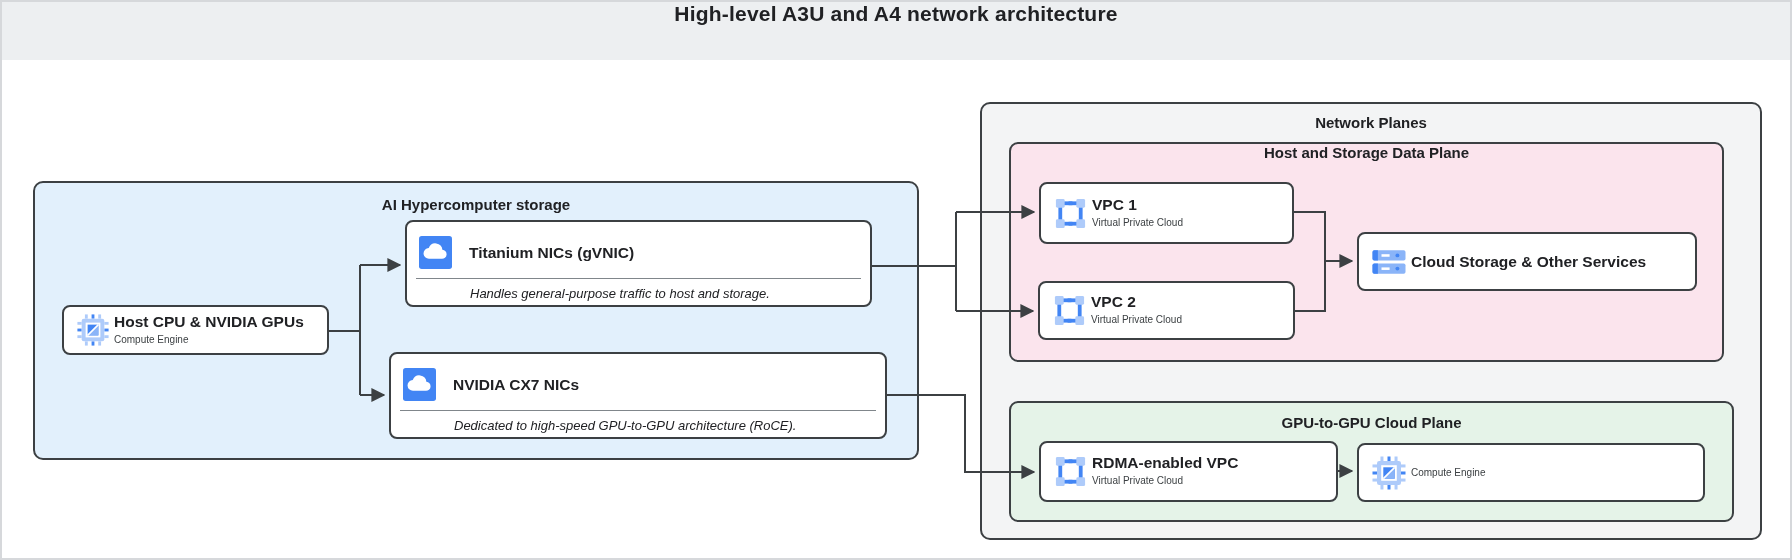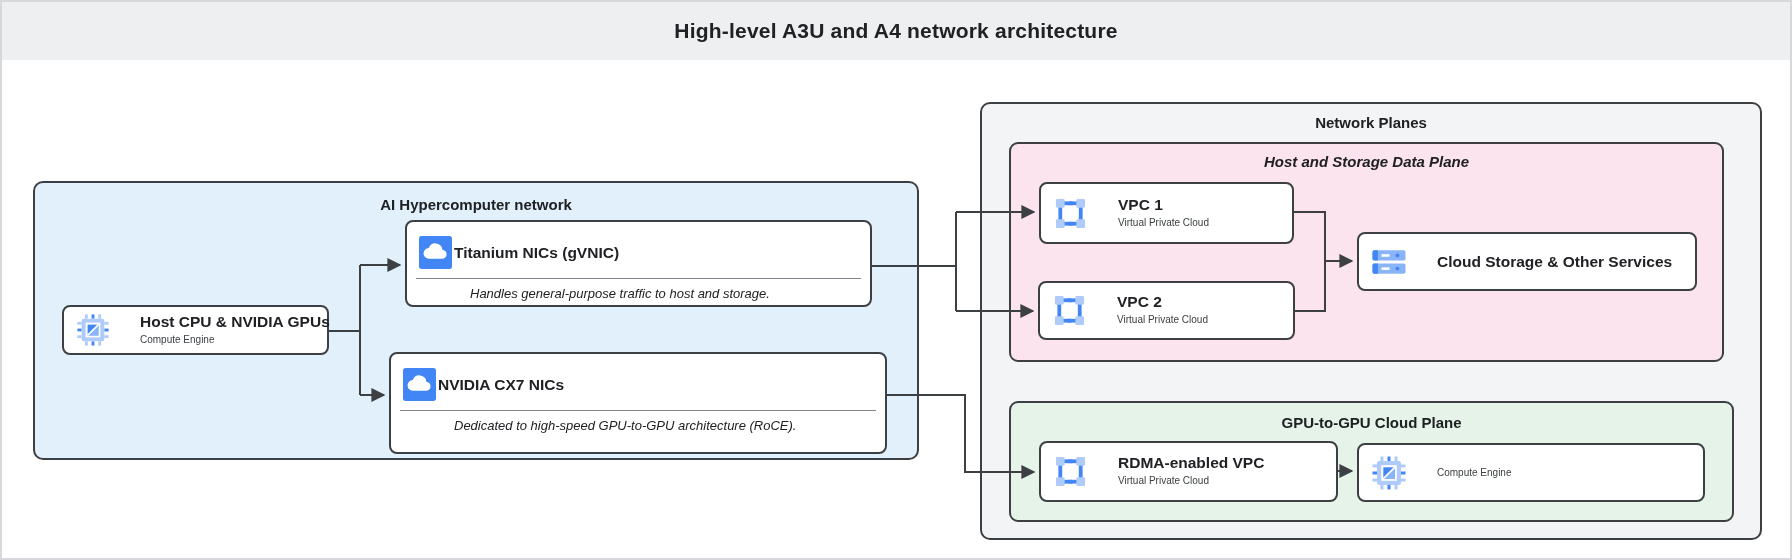--- a/index.html
+++ b/index.html
@@ -6,63 +6,63 @@
   .page{
     position:relative;width:1792px;height:560px;overflow:hidden;
     box-sizing:border-box;border:2px solid var(--frame-border,#d6d8db);
     background:var(--canvas-bg,#fff);
     font-family:"Liberation Sans", sans-serif;
     -webkit-font-smoothing:antialiased;
   }
   .titlebar{
     position:absolute;left:0;top:0;width:100%;height:58px;
     background:var(--titlebar-bg,#edeff1);
-    display:flex;align-items:center;justify-content:center;
+    display:flex;align-items:flex-start;justify-content:center;
   }
   .titlebar .title{font-size:21px;font-weight:bold;color:var(--title-text,#202124);letter-spacing:.2px;}
   .group{
     position:absolute;box-sizing:border-box;
     border:2px solid var(--line,#3c4043);border-radius:10px;
   }
   .group .glabel{
     text-align:center;font-size:15px;font-weight:bold;color:var(--title-text,#202124);
   }
   .g-blue {left:31px;  top:179px; width:886px; height:279px; background:var(--group-blue-bg,#e2f0fc);}
   .g-gray {left:978px; top:100px; width:782px; height:438px; background:var(--group-gray-bg,#f3f4f5);}
   .g-pink {left:1007px;top:140px; width:715px; height:220px; background:var(--group-pink-bg,#fbe4ed);border-radius:9px;}
   .g-green{left:1007px;top:399px; width:725px; height:121px; background:var(--group-green-bg,#e5f3e8);border-radius:9px;}
   .g-blue .glabel{padding-top:13px;}
   .g-gray .glabel{padding-top:10px;}
-  .g-pink .glabel{padding-top:9px;font-style:italic;}
+  .g-pink .glabel{padding-top:0;}
   .g-green .glabel{padding-top:11px;}
   .wires{position:absolute;left:0;top:0;}
   .node{
     position:absolute;box-sizing:border-box;background:var(--node-bg,#fff);
     border:2px solid var(--line,#3c4043);border-radius:8px;
   }
-  .node.simple{display:flex;align-items:center;padding-left:12px;gap:30px;}
+  .node.simple{display:flex;align-items:center;padding-left:12px;gap:4px;}
   .node .t{font-size:15.5px;font-weight:bold;color:var(--title-text,#202124);line-height:19px;white-space:nowrap;}
   .node .s{font-size:10px;color:var(--subtitle-text,#3c4043);line-height:18px;white-space:nowrap;}
   .icon{display:inline-flex;flex:0 0 auto;}
   .icon svg{display:block;}
-  .nic-top{position:absolute;left:12px;top:14px;display:flex;align-items:center;gap:2px;}
+  .nic-top{position:absolute;left:12px;top:14px;display:flex;align-items:center;gap:17px;}
   .sep{position:absolute;left:9px;right:9px;top:56px;border-top:1.5px solid var(--separator,#80868b);}
   .desc{position:absolute;left:63px;top:64px;font-size:13px;color:var(--title-text,#202124);white-space:nowrap;font-style:italic;}
 </style>
 </head>
 <body>
 
 <div class="page" style="--frame-border: #d6d8db; --titlebar-bg: #edeff1; --canvas-bg: #ffffff; --line: #3c4043; --group-blue-bg: #e2f0fc; --group-gray-bg: #f3f4f5; --group-pink-bg: #fbe4ed; --group-green-bg: #e5f3e8; --node-bg: #ffffff; --title-text: #202124; --subtitle-text: #3c4043; --icon-blue: #4285f4; --icon-light-blue: #aecbfa; --separator: #80868b;">
 
   <div class="titlebar">
     <div class="title">High-level A3U and A4 network architecture</div>
   </div>
 
   <div class="group g-blue">
-    <div class="glabel">AI Hypercomputer network</div>
+    <div class="glabel">AI Hypercomputer storage</div>
   </div>
   <div class="group g-gray">
     <div class="glabel">Network Planes</div>
   </div>
   <div class="group g-pink">
     <div class="glabel">Host and Storage Data Plane</div>
   </div>
   <div class="group g-green">
     <div class="glabel">GPU-to-GPU Cloud Plane</div>
   </div>
@@ -128,21 +128,21 @@
           <rect width="24" height="24" rx="2" fill="#4285f4"></rect>
           <path d="M7.3,16.6 h9.2 a3.3,3.3 0 0 0 0.5,-6.6 a5.1,5.1 0 0 0 -9.9,-1.2 a3.9,3.9 0 0 0 0.2,7.8 z" fill="#ffffff"></path>
         </svg>
       </span>
       <div class="t">Titanium NICs (gVNIC)</div>
     </div>
     <div class="sep"></div>
     <div class="desc">Handles general-purpose traffic to host and storage.</div>
   </div>
 
-  <div class="node" style="left:387px;top:350px;width:498px;height:102px">
+  <div class="node" style="left:387px;top:350px;width:498px;height:87px">
     <div class="nic-top">
       <span class="icon">
         <svg width="33" height="33" viewBox="0 0 24 24">
           <rect width="24" height="24" rx="2" fill="#4285f4"></rect>
           <path d="M7.3,16.6 h9.2 a3.3,3.3 0 0 0 0.5,-6.6 a5.1,5.1 0 0 0 -9.9,-1.2 a3.9,3.9 0 0 0 0.2,7.8 z" fill="#ffffff"></path>
         </svg>
       </span>
       <div class="t">NVIDIA CX7 NICs</div>
     </div>
     <div class="sep"></div>

